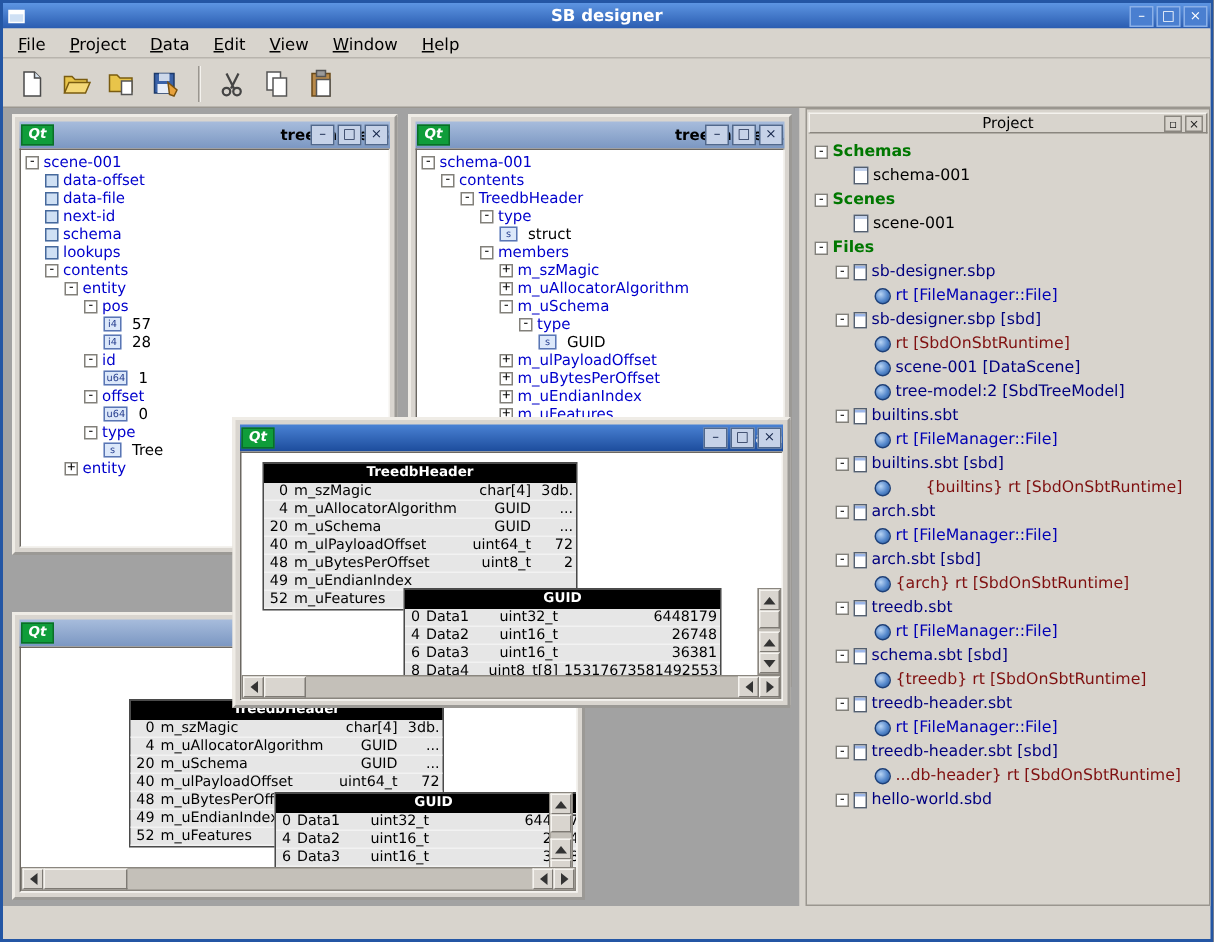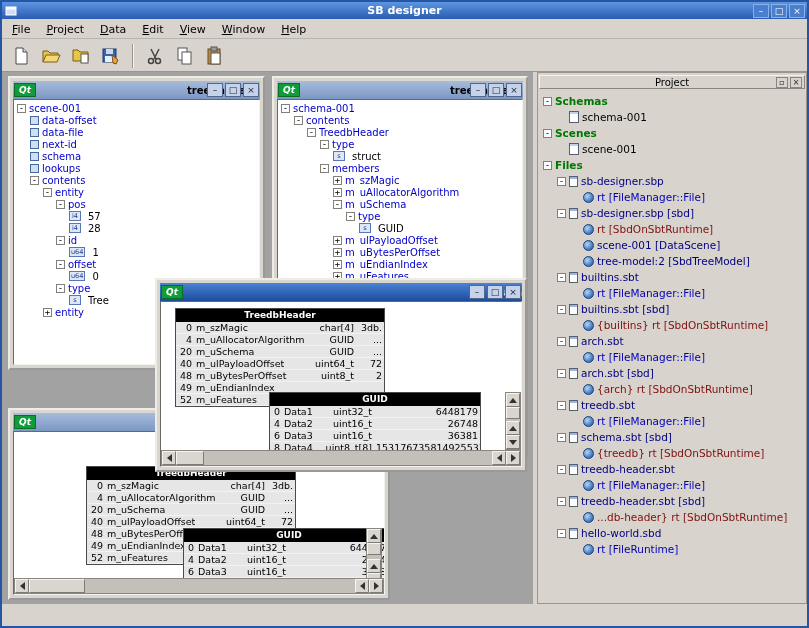--- a/index.html
+++ b/index.html
@@ -644,21 +644,21 @@
         </div>
         <div class="trow" style="padding-left: 43px;">
           <span class="ticon icon-runtime"></span>
           <span class="tlbl rtfile">rt [FileManager::File]</span>
         </div>
         <div class="trow" style="padding-left: 17px;">
           <span class="exp">-</span>
           <span class="ticon icon-doc"></span>
           <span class="tlbl file">builtins.sbt [sbd]</span>
         </div>
-        <div class="trow" style="padding-left: 43px;">
+        <div class="trow" style="padding-left: 43px; gap: 20px;">
           <span class="ticon icon-runtime"></span>
           <span class="tlbl runtime">{builtins} rt [SbdOnSbtRuntime]</span>
         </div>
         <div class="trow" style="padding-left: 17px;">
           <span class="exp">-</span>
           <span class="ticon icon-doc"></span>
           <span class="tlbl file">arch.sbt</span>
         </div>
         <div class="trow" style="padding-left: 43px;">
           <span class="ticon icon-runtime"></span>
@@ -707,21 +707,17 @@
         </div>
         <div class="trow" style="padding-left: 43px;">
           <span class="ticon icon-runtime"></span>
           <span class="tlbl runtime">...db-header} rt [SbdOnSbtRuntime]</span>
         </div>
         <div class="trow" style="padding-left: 17px;">
           <span class="exp">-</span>
           <span class="ticon icon-doc"></span>
           <span class="tlbl file">hello-world.sbd</span>
         </div>
-        <div class="trow" style="padding-left: 43px;">
-          <span class="ticon icon-runtime"></span>
-          <span class="tlbl rtfile">rt [FileRuntime]</span>
-        </div>
       </div>
   </div>
 
 
 </div>
 
 </body></html>

